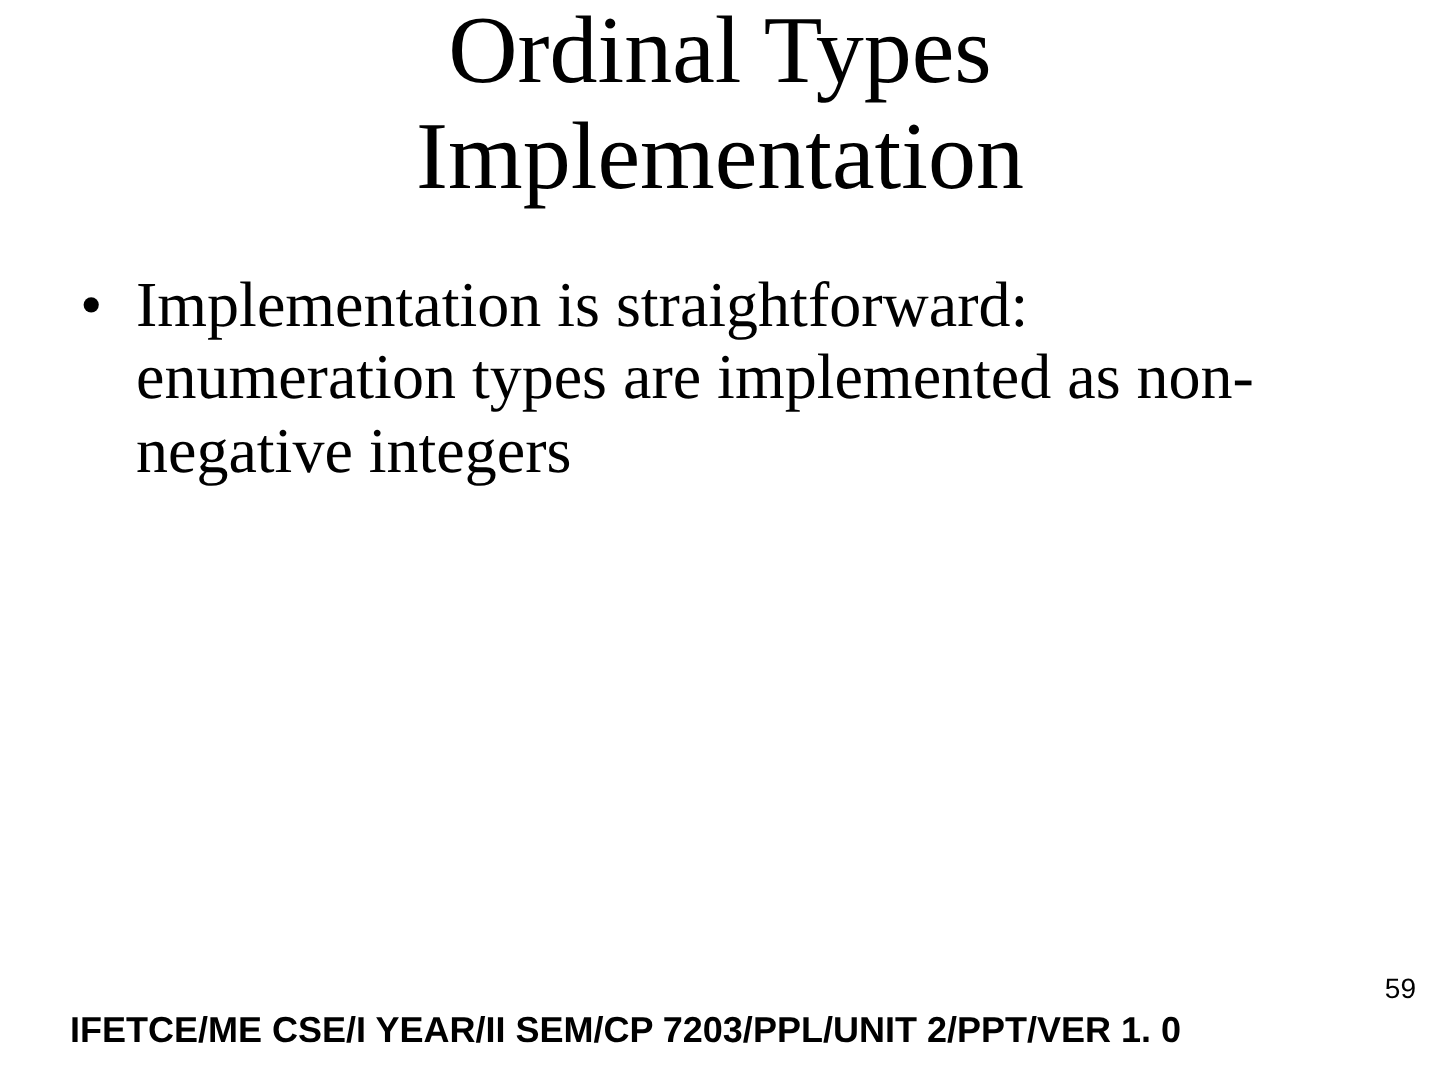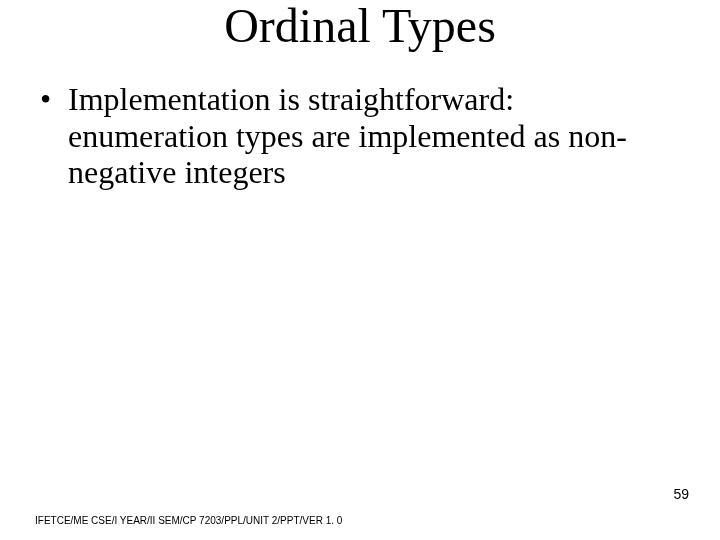--- a/index.html
+++ b/index.html
@@ -37,40 +37,41 @@
     }
     .bullet-list li::before {
       content: "•";
       position: absolute;
       left: 2px;
       top: 0;
       font-weight: normal;
     }
     .page-number {
       position: absolute;
-      right: 31px;
+      right: 12px;
       bottom: 38px;
       font-family: Arial, sans-serif;
       font-size: 14px;
       font-weight: normal;
     }
     .footer {
       position: absolute;
       left: 35px;
       bottom: 14px;
       font-family: Arial, sans-serif;
-      font-size: 10px;
-      font-weight: normal;
+      font-size: 18px;
+      font-weight: bold;
     }
   </style>
 </head>
 <body>
 
 <h1 class="slide-title">
   <span>Ordinal Types</span><br>
+  <span>Implementation</span>
 </h1>
 
 <ul class="bullet-list">
   <li>
     <span>Implementation is straightforward: enumeration types are implemented as non-negative integers</span>
   </li>
 </ul>
 
 <div class="page-number">59</div>
 

